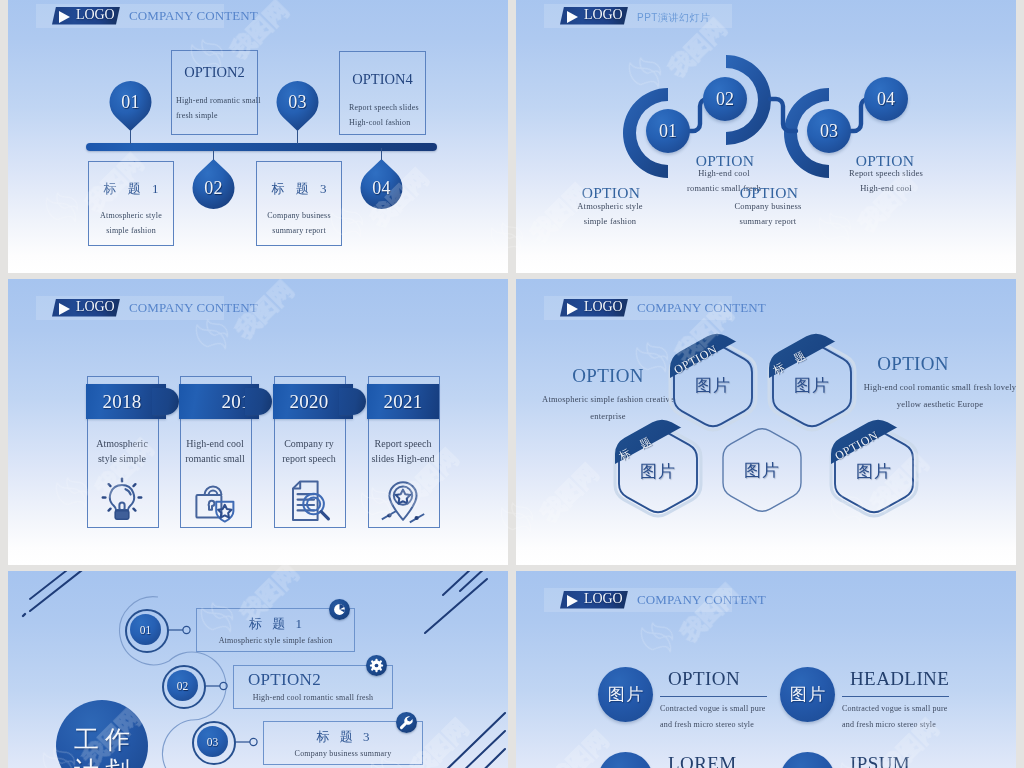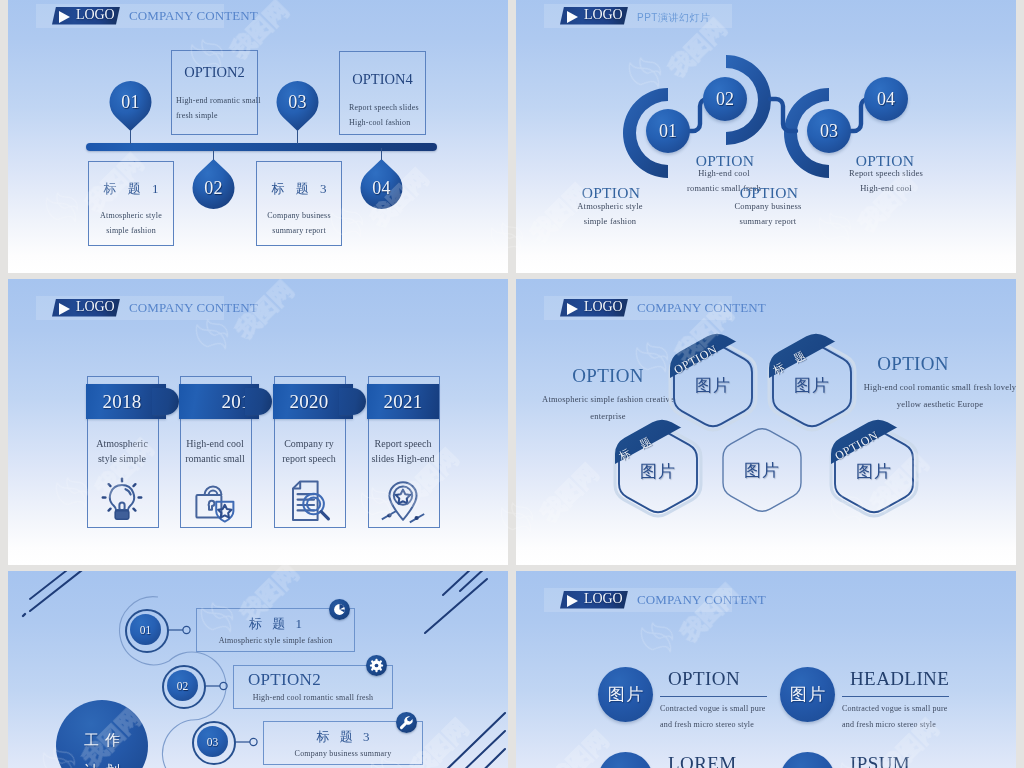--- a/index.html
+++ b/index.html
@@ -103,21 +103,21 @@
      display:flex;align-items:center;justify-content:center;color:#eff3f9;font-size:11px;
      font-family:"Liberation Serif",serif;text-shadow:0.6px 0.6px 0.8px rgba(8,28,68,.8);}
   .s5ring{position:absolute;border:2px solid #27508f;border-radius:50%;}
   .badge{position:absolute;width:21px;height:21px;border-radius:50%;
      background:radial-gradient(circle at 36% 28%,#27599f 0%,#1d4c92 45%,#15376e 100%);
      box-shadow:0 1px 2px rgba(60,85,125,.45);}
   .badge svg{width:21px;height:21px;}
   .bigcirc{position:absolute;border-radius:50%;
      background:radial-gradient(circle at 38% 26%,#2e68b6 0%,#2458a8 45%,#1b4589 100%);}
   .bigcirc .bt{position:absolute;left:0;right:0;text-align:center;color:#f2f5fa;
-     font-size:15px;line-height:30px;letter-spacing:6px;text-indent:6px;
+     font-size:25px;line-height:30px;letter-spacing:6px;text-indent:6px;
      font-family:"Liberation Serif",serif;text-shadow:0.8px 0.8px 1.2px rgba(8,28,68,.55);}
 
   
   .picircle{position:absolute;width:55px;height:55px;border-radius:50%;
      background:radial-gradient(circle at 38% 26%,#2c67b8 0%,#2459ab 45%,#1c4a92 100%);
      box-shadow:0 2px 3px rgba(70,95,135,.3);}
   .picircle span{position:absolute;inset:0;display:flex;align-items:center;justify-content:center;
      color:#f1f4fa;font-size:17px;letter-spacing:1.5px;text-indent:1.5px;
      font-family:"Liberation Serif",serif;text-shadow:0.7px 0.7px 1px rgba(8,28,68,.5);}
   .c6t{position:absolute;color:#24406e;font-size:19px;letter-spacing:.4px;

